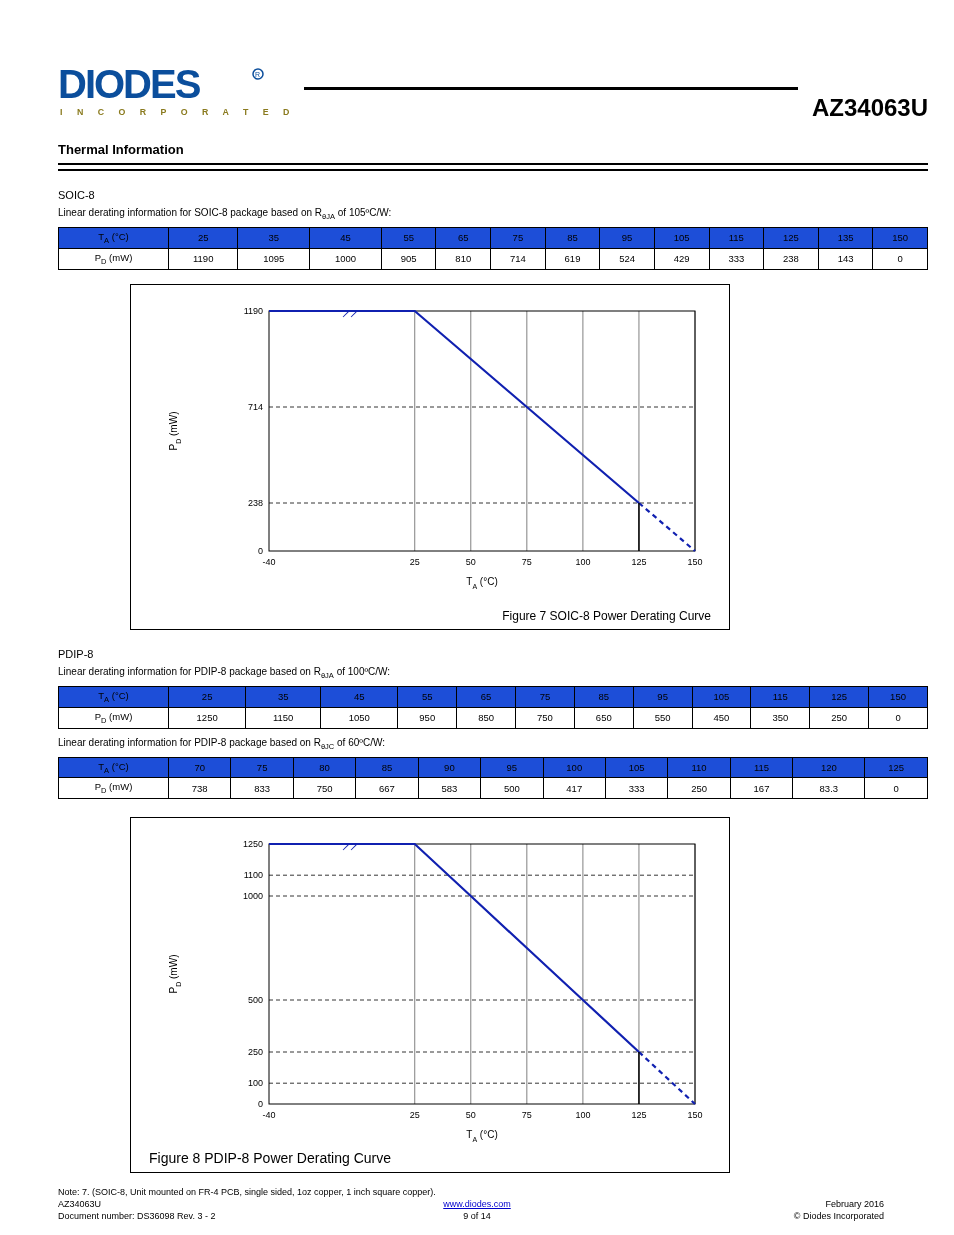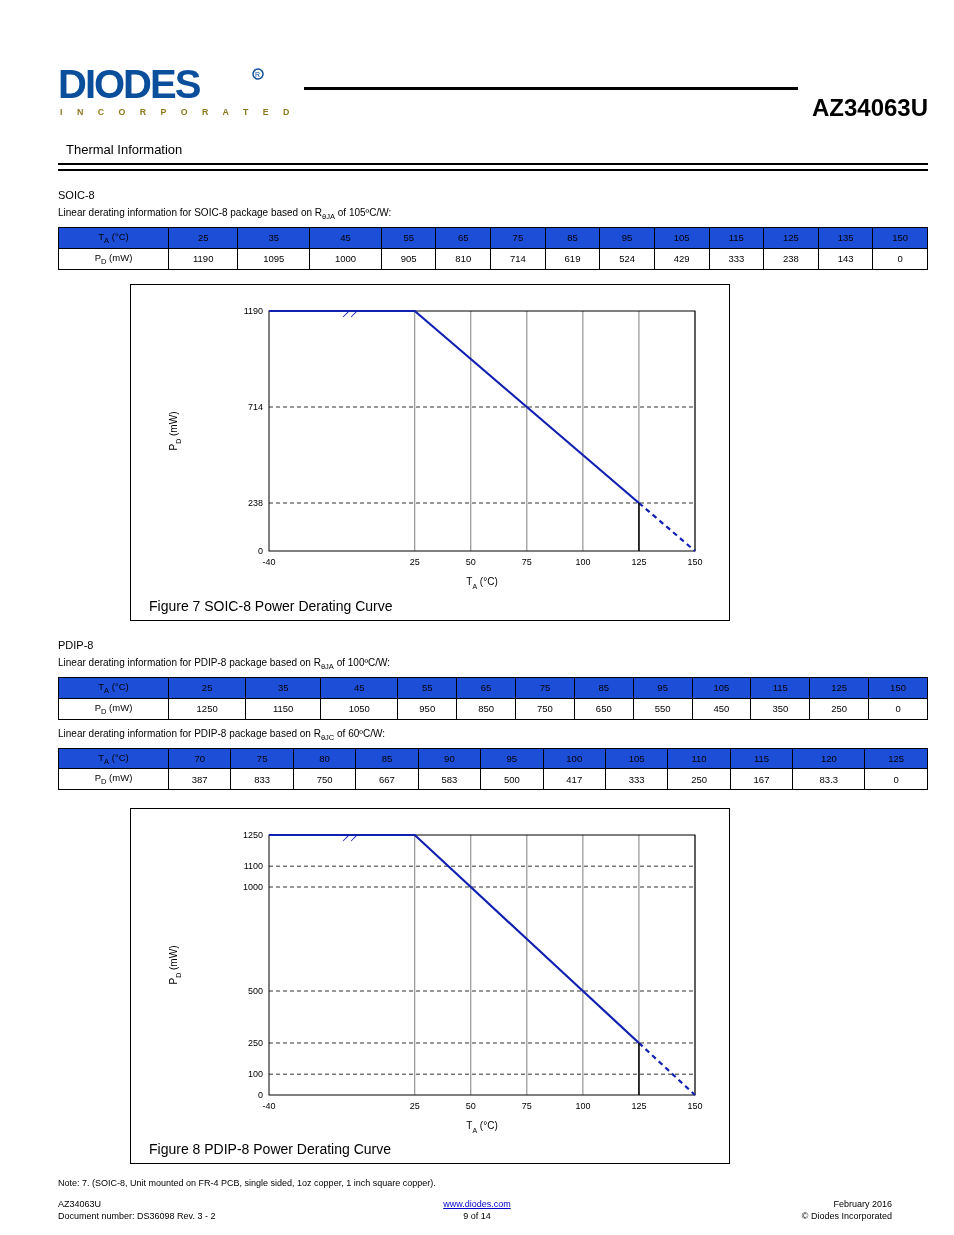--- a/index.html
+++ b/index.html
@@ -2,33 +2,33 @@
 <html><head>
 <meta charset="utf-8">
 <style>
 *{box-sizing:border-box;margin:0;padding:0}
 body{font-family:Arial,Helvetica,sans-serif;font-size:11px;background:#fff;color:#000;width:954px;margin:0 auto;position:relative;height:1235px}
 .page{padding:60px 26px 40px 58px}
 .header-row{display:flex;align-items:flex-end;gap:14px;margin-bottom:20px}
 .logo{width:232px}
 .hr-thick{border:0;border-top:3px solid #000;flex:1;margin-bottom:32px}
 .part{font-size:24px;font-weight:700}
-.section-title{font-size:13px;font-weight:400;margin:14px 8px 6px}
+.section-title{font-size:13px;font-weight:700;margin:14px 0 6px}
 .divider{border:0;border-top:2px solid #000;margin:3px 0 4px}
 .subhead{font-size:11px;font-weight:400;margin:18px 0 6px}
 table.data{width:100%;border-collapse:collapse;font-size:9.5px}
 table.data td,table.data th{border:1px solid #000;padding:3px 0;text-align:center;vertical-align:middle}
 table.data tr.shade td,table.data tr.shade th{background:#1d4ed8}
 sub,sup{font-size:7.5px}
 .figwrap{border:1px solid #000;width:600px;margin:14px 0 14px 72px;padding:16px 18px 6px 18px}
 .note{font-size:9px;margin-top:10px}
 .footer{position:absolute;bottom:36px;left:58px;right:58px;font-size:9px}
 .footer .l{position:absolute;left:0}
 .footer .c{position:absolute;left:0;right:0;text-align:center}
-.footer .r{position:absolute;right:4px}
+.footer .r{position:absolute;right:12px}
 .footer .ln2{top:12px}
 .footer a{color:#0000cc;text-decoration:underline}
 </style>
 </head>
 <body>
 
 <div class="page">
 
   <div class="header-row">
     <div class="logo">
@@ -110,21 +110,21 @@
         <line x1="120" y1="106" x2="546" y2="106" stroke="#000" stroke-width="0.8" stroke-dasharray="4 3"></line>
         <text x="114" y="109" text-anchor="end" font-size="9">714</text>
         <text x="114" y="13" text-anchor="end" font-size="9">1190</text>
         <path d="M120 10L265.7368421052631 10L321.7894736842105 58L377.8421052631579 106L433.89473684210526 154L489.94736842105266 202" fill="none" stroke="#1020b0" stroke-width="2.2"></path>
         <path d="M489.94736842105266 202 L546 250" fill="none" stroke="#1020b0" stroke-width="2.2" stroke-dasharray="5 4"></path>
         <text x="192.86842105263156" y="15" font-size="16" fill="#1020b0" font-family="serif">⸝⸝</text>
         <line x1="489.94736842105266" y1="202" x2="489.94736842105266" y2="250" stroke="#000" stroke-width="1.5"></line>
         <text x="28" y="130" text-anchor="middle" font-size="10" transform="rotate(-90 28 130)">P<tspan baseline-shift="sub" font-size="7">D</tspan> (mW)</text>
         <text x="333" y="284" text-anchor="middle" font-size="10">T<tspan baseline-shift="sub" font-size="7">A</tspan> (°C)</text>
       </svg>
-    <div style="text-align:left;font-size:14px;margin-top:5px">Figure 7 SOIC-8 Power Derating Curve</div>
+    <div style="text-align:right;font-size:12px;margin-top:16px">Figure 7 SOIC-8 Power Derating Curve</div>
   </div>
 
   <div class="subhead">PDIP-8</div>
   <div style="font-size:10px;margin-bottom:6px" id="intro2a">Linear derating information for PDIP-8 package based on R<sub>θJA</sub> of 100ºC/W:</div>
   <table class="data">
       <tbody id="t2a">
         <tr class="shade">
           <td style="width: 110px;">T<sub>A</sub> (°C)</td>
           <td>25</td>
           <td>35</td>
@@ -169,21 +169,21 @@
           <td>95</td>
           <td>100</td>
           <td>105</td>
           <td>110</td>
           <td>115</td>
           <td>120</td>
           <td>125</td>
         </tr>
         <tr>
           <td>P<sub>D</sub> (mW)</td>
-          <td>387</td>
+          <td>738</td>
           <td>833</td>
           <td>750</td>
           <td>667</td>
           <td>583</td>
           <td>500</td>
           <td>417</td>
           <td>333</td>
           <td>250</td>
           <td>167</td>
           <td>83.3</td>

